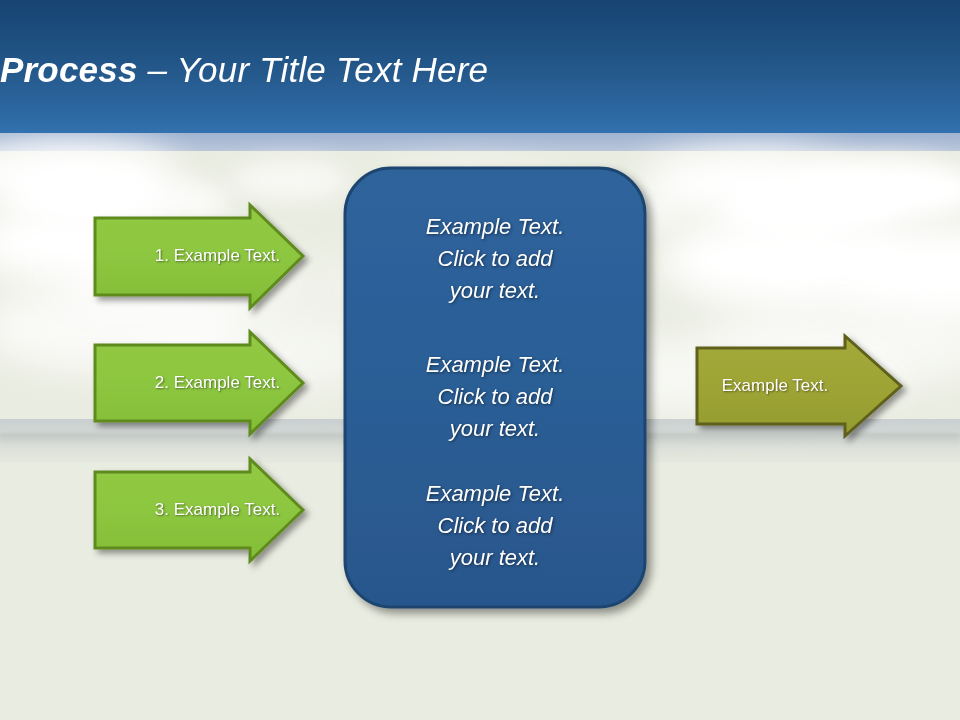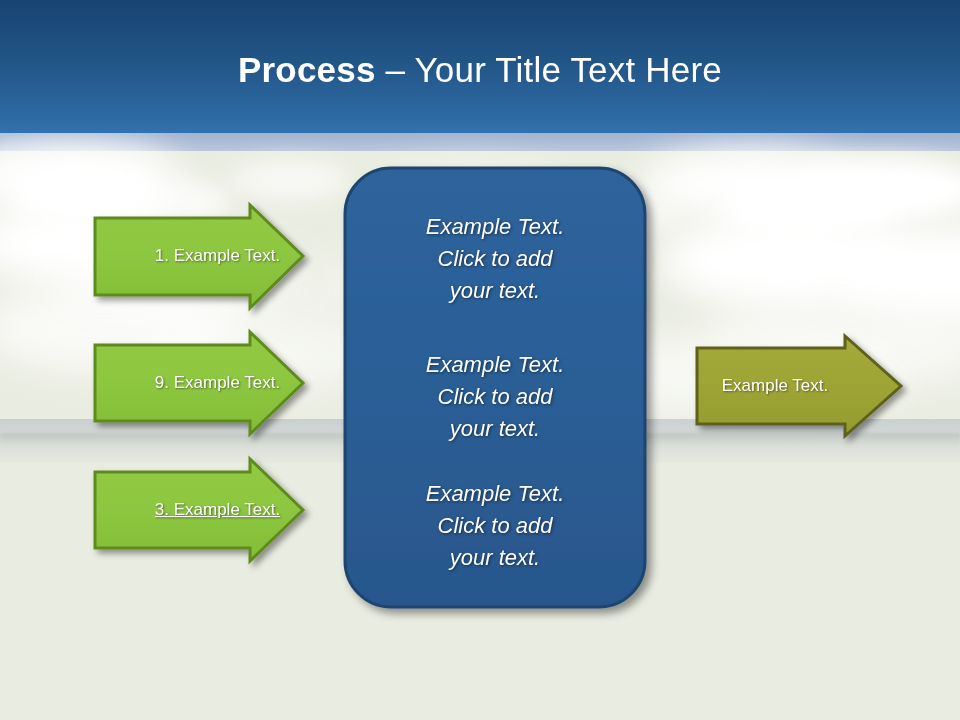--- a/index.html
+++ b/index.html
@@ -97,26 +97,27 @@
     top: 0;
     width: 960px;
     height: 133px;
     background: linear-gradient(to bottom, #174472 0%, #1d4e7e 28%, #25598c 55%, #2d6aa4 88%, #3272ae 100%);
   }
   .header-title {
     position: absolute;
     left: 0;
     top: 49px;
     width: 960px;
-    text-align: center;
+    text-align: left;
     color: #ffffff;
     font-size: 35px;
     line-height: 42px;
     letter-spacing: 0.2px;
     white-space: nowrap;
+    font-style: italic;
   }
   .header-title .strong { font-weight: bold; }
   .header-title .light  { font-weight: normal; }
 
   
   .shapes { position: absolute; inset: 0; }
 
   
   .vec {
     position: absolute;
@@ -231,22 +232,22 @@
       <polygon filter="url(#dropsh)" points="95,345 250,345 250,332 303,383 250,434 250,421 95,421" fill="url(#greenGrad)" stroke="#5F8A1E" stroke-width="3" stroke-linejoin="miter"></polygon>
 
       <polygon filter="url(#dropsh)" points="95,472 250,472 250,459 303,510 250,561 250,548 95,548" fill="url(#greenGrad)" stroke="#5F8A1E" stroke-width="3" stroke-linejoin="miter"></polygon>
 
       <rect filter="url(#dropsh-box)" x="345" y="168" width="300" height="439" rx="46" ry="46" fill="url(#blueGrad)" stroke="#1E4570" stroke-width="3"></rect>
 
       <polygon filter="url(#dropsh)" points="697,348 845,348 845,336 901,386 845,436 845,424 697,424" fill="url(#oliveGrad)" stroke="#5E601C" stroke-width="3" stroke-linejoin="miter"></polygon>
     </svg>
 
     <div class="shape-label green-label" style="left:95px; top:245px; width:165px;">1. Example Text.</div>
-    <div class="shape-label green-label" style="left:95px; top:372px; width:165px;">9. Example Text.</div>
-    <div class="shape-label green-label" style="left:95px; top:499px; width:165px;text-decoration:underline;">3. Example Text.</div>
+    <div class="shape-label green-label" style="left:95px; top:372px; width:165px;">2. Example Text.</div>
+    <div class="shape-label green-label" style="left:95px; top:499px; width:165px;">3. Example Text.</div>
 
     <div class="shape-label olive-label" style="left:700px; top:375px; width:150px;">Example Text.</div>
 
     <div class="box-text" style="top:211px;">Example Text.
 Click  to add
 your text.</div>
     <div class="box-text" style="top:349px;">Example Text.
 Click  to add
 your text.</div>
     <div class="box-text" style="top:478px;">Example Text.

